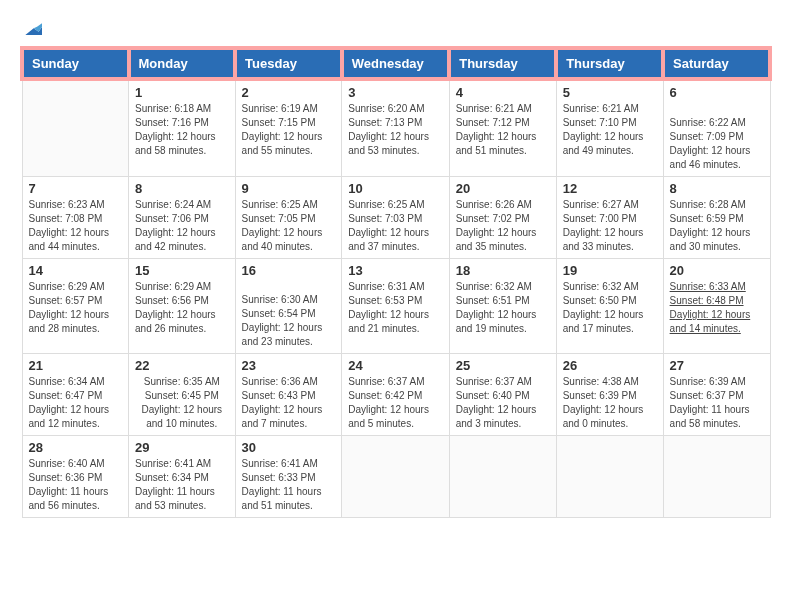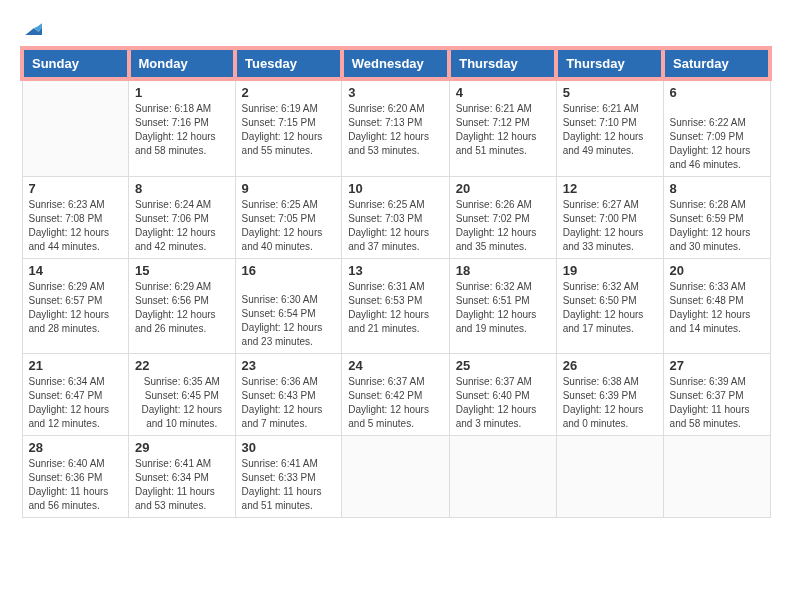--- a/index.html
+++ b/index.html
@@ -255,21 +255,21 @@
         </td>
         <td>
           <span class="day-number">19</span>
           <div class="day-info" style="white-space: pre-line;">Sunrise: 6:32 AM
 Sunset: 6:50 PM
 Daylight: 12 hours
 and 17 minutes.</div>
         </td>
         <td>
           <span class="day-number">20</span>
-          <div class="day-info" style="white-space: pre-line;">Sunrise: 6:33 AM
+          <div class="day-info" style="white-space: pre-line; text-decoration: underline;">Sunrise: 6:33 AM
 Sunset: 6:48 PM
 Daylight: 12 hours
 and 14 minutes.</div>
         </td>
       </tr>
       <tr>
         <td>
           <span class="day-number">21</span>
           <div class="day-info" style="white-space: pre-line;">Sunrise: 6:34 AM
 Sunset: 6:47 PM
@@ -299,21 +299,21 @@
         </td>
         <td>
           <span class="day-number">25</span>
           <div class="day-info" style="white-space: pre-line;">Sunrise: 6:37 AM
 Sunset: 6:40 PM
 Daylight: 12 hours
 and 3 minutes.</div>
         </td>
         <td>
           <span class="day-number">26</span>
-          <div class="day-info" style="white-space: pre-line;">Sunrise: 6:38 AM
+          <div class="day-info" style="white-space: pre-line;">Sunrise: 4:38 AM
 Sunset: 6:39 PM
 Daylight: 12 hours
 and 0 minutes.</div>
         </td>
         <td>
           <span class="day-number">27</span>
           <div class="day-info" style="white-space: pre-line;">Sunrise: 6:39 AM
 Sunset: 6:37 PM
 Daylight: 11 hours
 and 58 minutes.</div>

